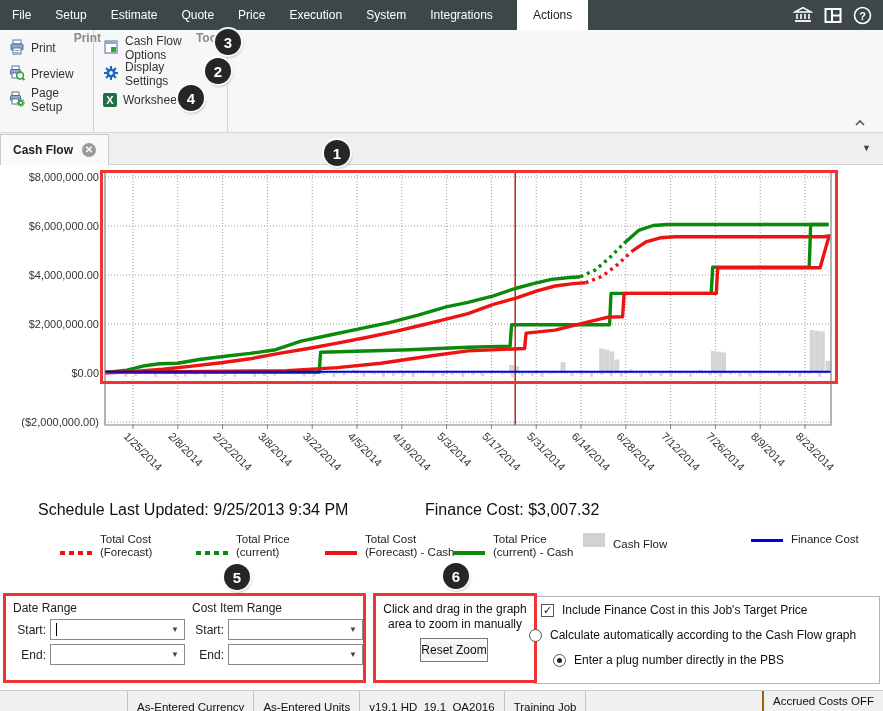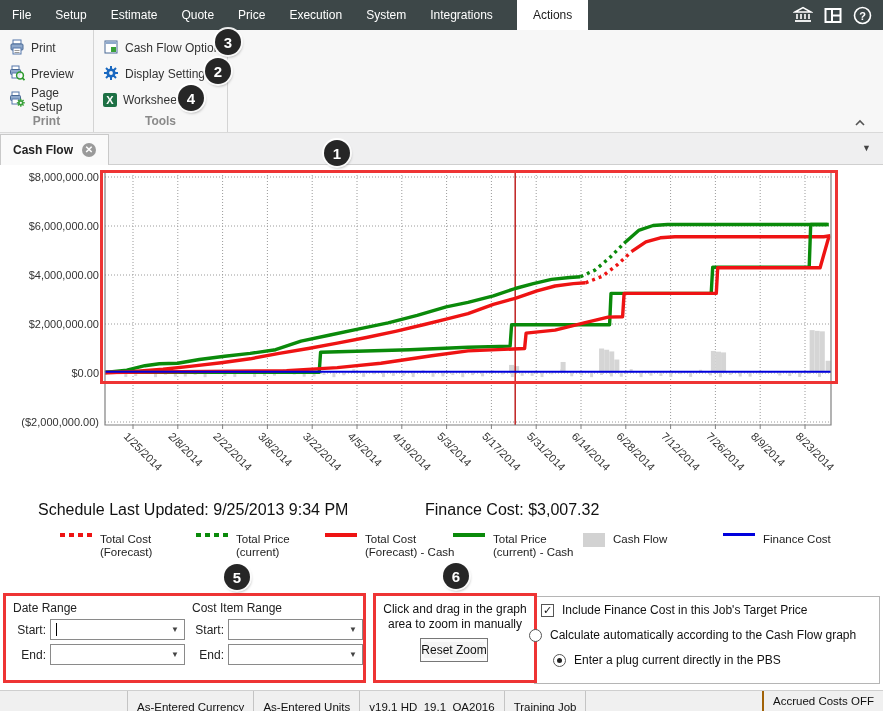--- a/index.html
+++ b/index.html
@@ -8,21 +8,21 @@
   
   .menubar{position:absolute;left:0;top:0;width:883px;height:30px;background:#3d4748;
            display:flex;align-items:stretch;}
   .menu-item{color:#fff;font-size:12px;display:flex;align-items:center;padding:0 12px;cursor:default;}
   .menu-item.active{background:#fff;color:#1c1c1c;padding:0 16px;margin-left:12px;}
   .menu-icons{margin-left:auto;display:flex;align-items:center;gap:9px;padding-right:10px;}
   .top-icon{width:21px;height:21px;display:flex;align-items:center;justify-content:center;}
   
   .ribbon{position:absolute;left:0;top:30px;width:883px;height:103px;background:#f7f7f7;
           border-bottom:1px solid #d9d9d9;box-sizing:border-box;display:flex;}
-  .ribbon-group{display:flex;flex-direction:column;border-right:1px solid #d4d4d4;}
+  .ribbon-group{display:flex;border-right:1px solid #d4d4d4;}
   .rg-print{width:93px;}
   .rg-tools{width:133px;}
   .rg-items{flex:1;padding-top:5px;}
   .rg-item{display:flex;align-items:center;gap:6px;font-size:12px;color:#333;
            padding:4px 0 4px 9px;height:18px;cursor:default;}
   .rg-label{text-align:center;font-size:12px;font-weight:bold;color:#8a8a8a;padding:1px 0 5px;}
   .ribbon-chevron{position:absolute;right:16px;bottom:8px;width:14px;height:10px;cursor:default;}
   .xl-box{width:14px;height:14px;background:#1e7145;color:#fff;font-weight:bold;font-size:11px;
           display:inline-flex;align-items:center;justify-content:center;border-radius:2px;}
   
@@ -43,21 +43,21 @@
   .anno-zoom{left:373px;top:593px;width:164px;height:90px;}
   .badge{position:absolute;width:26px;height:26px;border-radius:50%;background:#262626;color:#fff;
          font-size:15px;font-weight:bold;display:flex;align-items:center;justify-content:center;
          z-index:10;box-shadow:0 0 0 2px rgba(255,255,255,.9),1px 2px 3px rgba(0,0,0,.35);}
   .badge-pos-1{left:324px;top:140px;} .badge-pos-2{left:205px;top:58px;}
   .badge-pos-3{left:215px;top:29px;}  .badge-pos-4{left:178px;top:85px;}
   .badge-pos-5{left:224px;top:564px;} .badge-pos-6{left:443px;top:563px;}
   .info-text{position:absolute;top:501px;font-size:16px;color:#111;z-index:2;}
   #schedule-text{left:38px;} #finance-text{left:425px;}
   
-  .legend-item{position:absolute;top:533px;display:flex;align-items:flex-start;gap:8px;z-index:2;}
+  .legend-item{position:absolute;top:533px;display:flex;align-items:flex-end;gap:8px;z-index:2;}
   .legend-label{font-size:11.5px;color:#222;line-height:13px;}
   .sw{margin-bottom:4px;}
   .sw-line{width:32px;height:4px;}
   .sw-red-dotted{background:repeating-linear-gradient(90deg,#ee1313 0 5px,transparent 5px 9px);}
   .sw-green-dotted{background:repeating-linear-gradient(90deg,#0a8a0a 0 5px,transparent 5px 9px);}
   .sw-red-solid{background:#ee1313;} .sw-green-solid{background:#0a8a0a;}
   .sw-gray-rect{width:22px;height:14px;background:#d2d2d2;}
   .sw-blue-line{width:32px;height:3px;background:#0000dd;}
   
   .panel-title{position:absolute;font-size:12px;color:#222;z-index:6;}
@@ -426,21 +426,21 @@
           <div>Total Price</div>
           <div>(current) - Cash</div>
         </div>
       </div>
       <div class="legend-item" style="left: 583px;">
         <span class="sw sw-gray-rect"></span>
         <div class="legend-label">
           <div>Cash Flow</div>
         </div>
       </div>
-      <div class="legend-item" style="left: 723px;">
+      <div class="legend-item" style="left: 751px;">
         <span class="sw sw-blue-line"></span>
         <div class="legend-label">
           <div>Finance Cost</div>
         </div>
       </div>
     </div>
 
   <div class="panel-title" style="left:13px;top:601px;">Date Range</div>
   <div class="panel-title" style="left:192px;top:601px;">Cost Item Range</div>
 
@@ -477,21 +477,21 @@
   <div class="opt-row" style="left:541px;top:603px;">
     <span class="cb" id="fin-checkbox">✓</span>
     <span>Include Finance Cost in this Job's Target Price</span>
   </div>
   <div class="opt-row" style="left:529px;top:628px;">
     <span class="radio" id="fin-radio-1"></span>
     <span>Calculate automatically according to the Cash Flow graph</span>
   </div>
   <div class="opt-row" style="left:553px;top:653px;">
     <span class="radio checked" id="fin-radio-2"></span>
-    <span>Enter a plug current directly in the PBS</span>
+    <span>Enter a plug number directly in the PBS</span>
   </div>
 
   <div class="statusbar">
     <div class="sb-spacer"></div>
     <div id="sb-cells" style="display:flex;">
         <div class="sb-cell">As-Entered Currency</div>
         <div class="sb-cell">As-Entered Units</div>
         <div class="sb-cell">v19.1 HD_19.1_QA2016</div>
         <div class="sb-cell">Training Job</div>
       </div>

